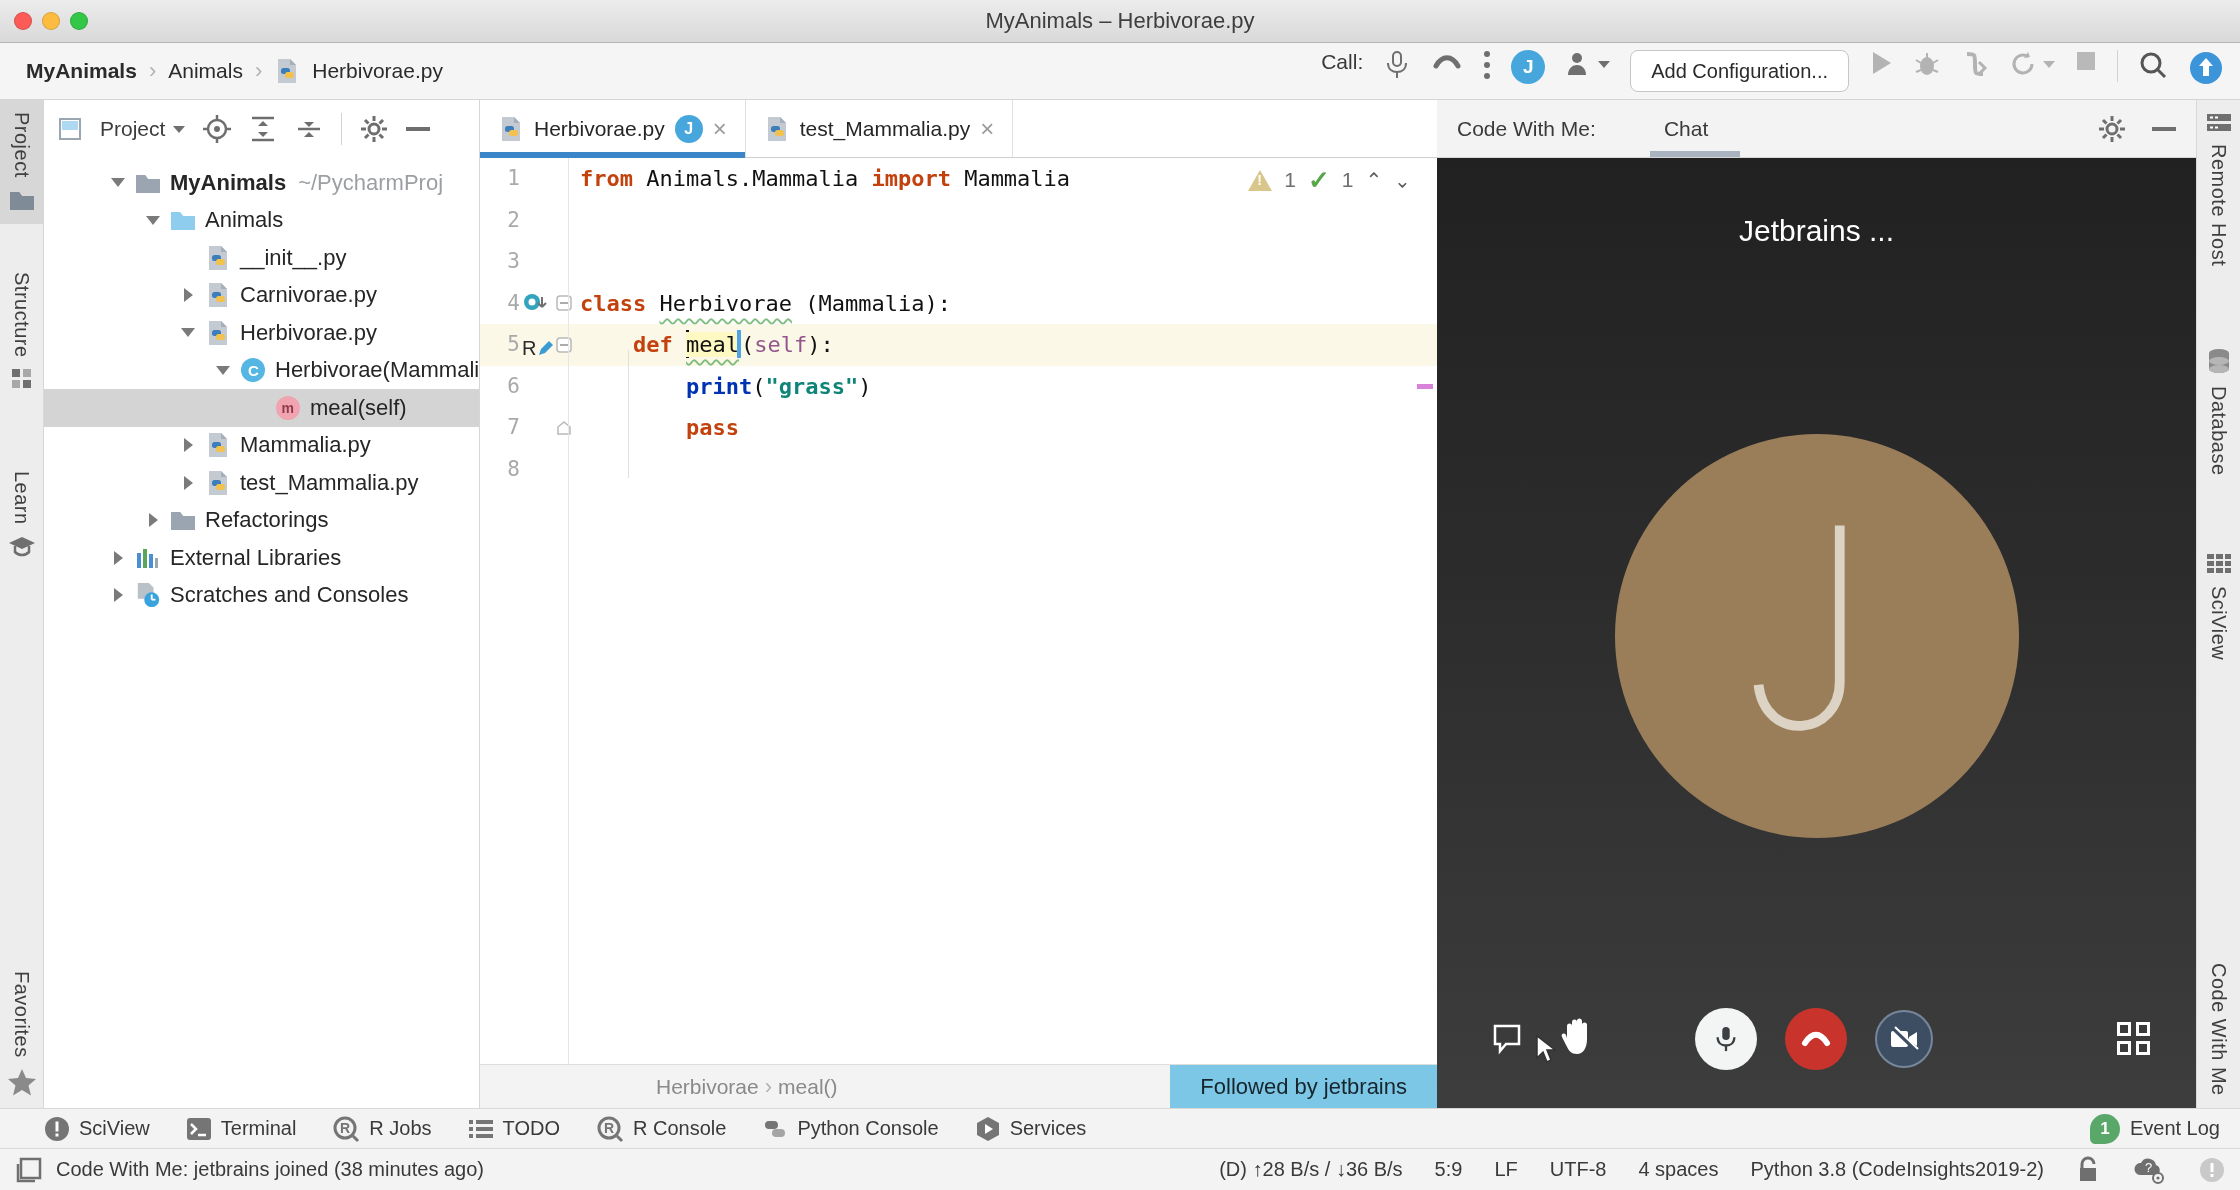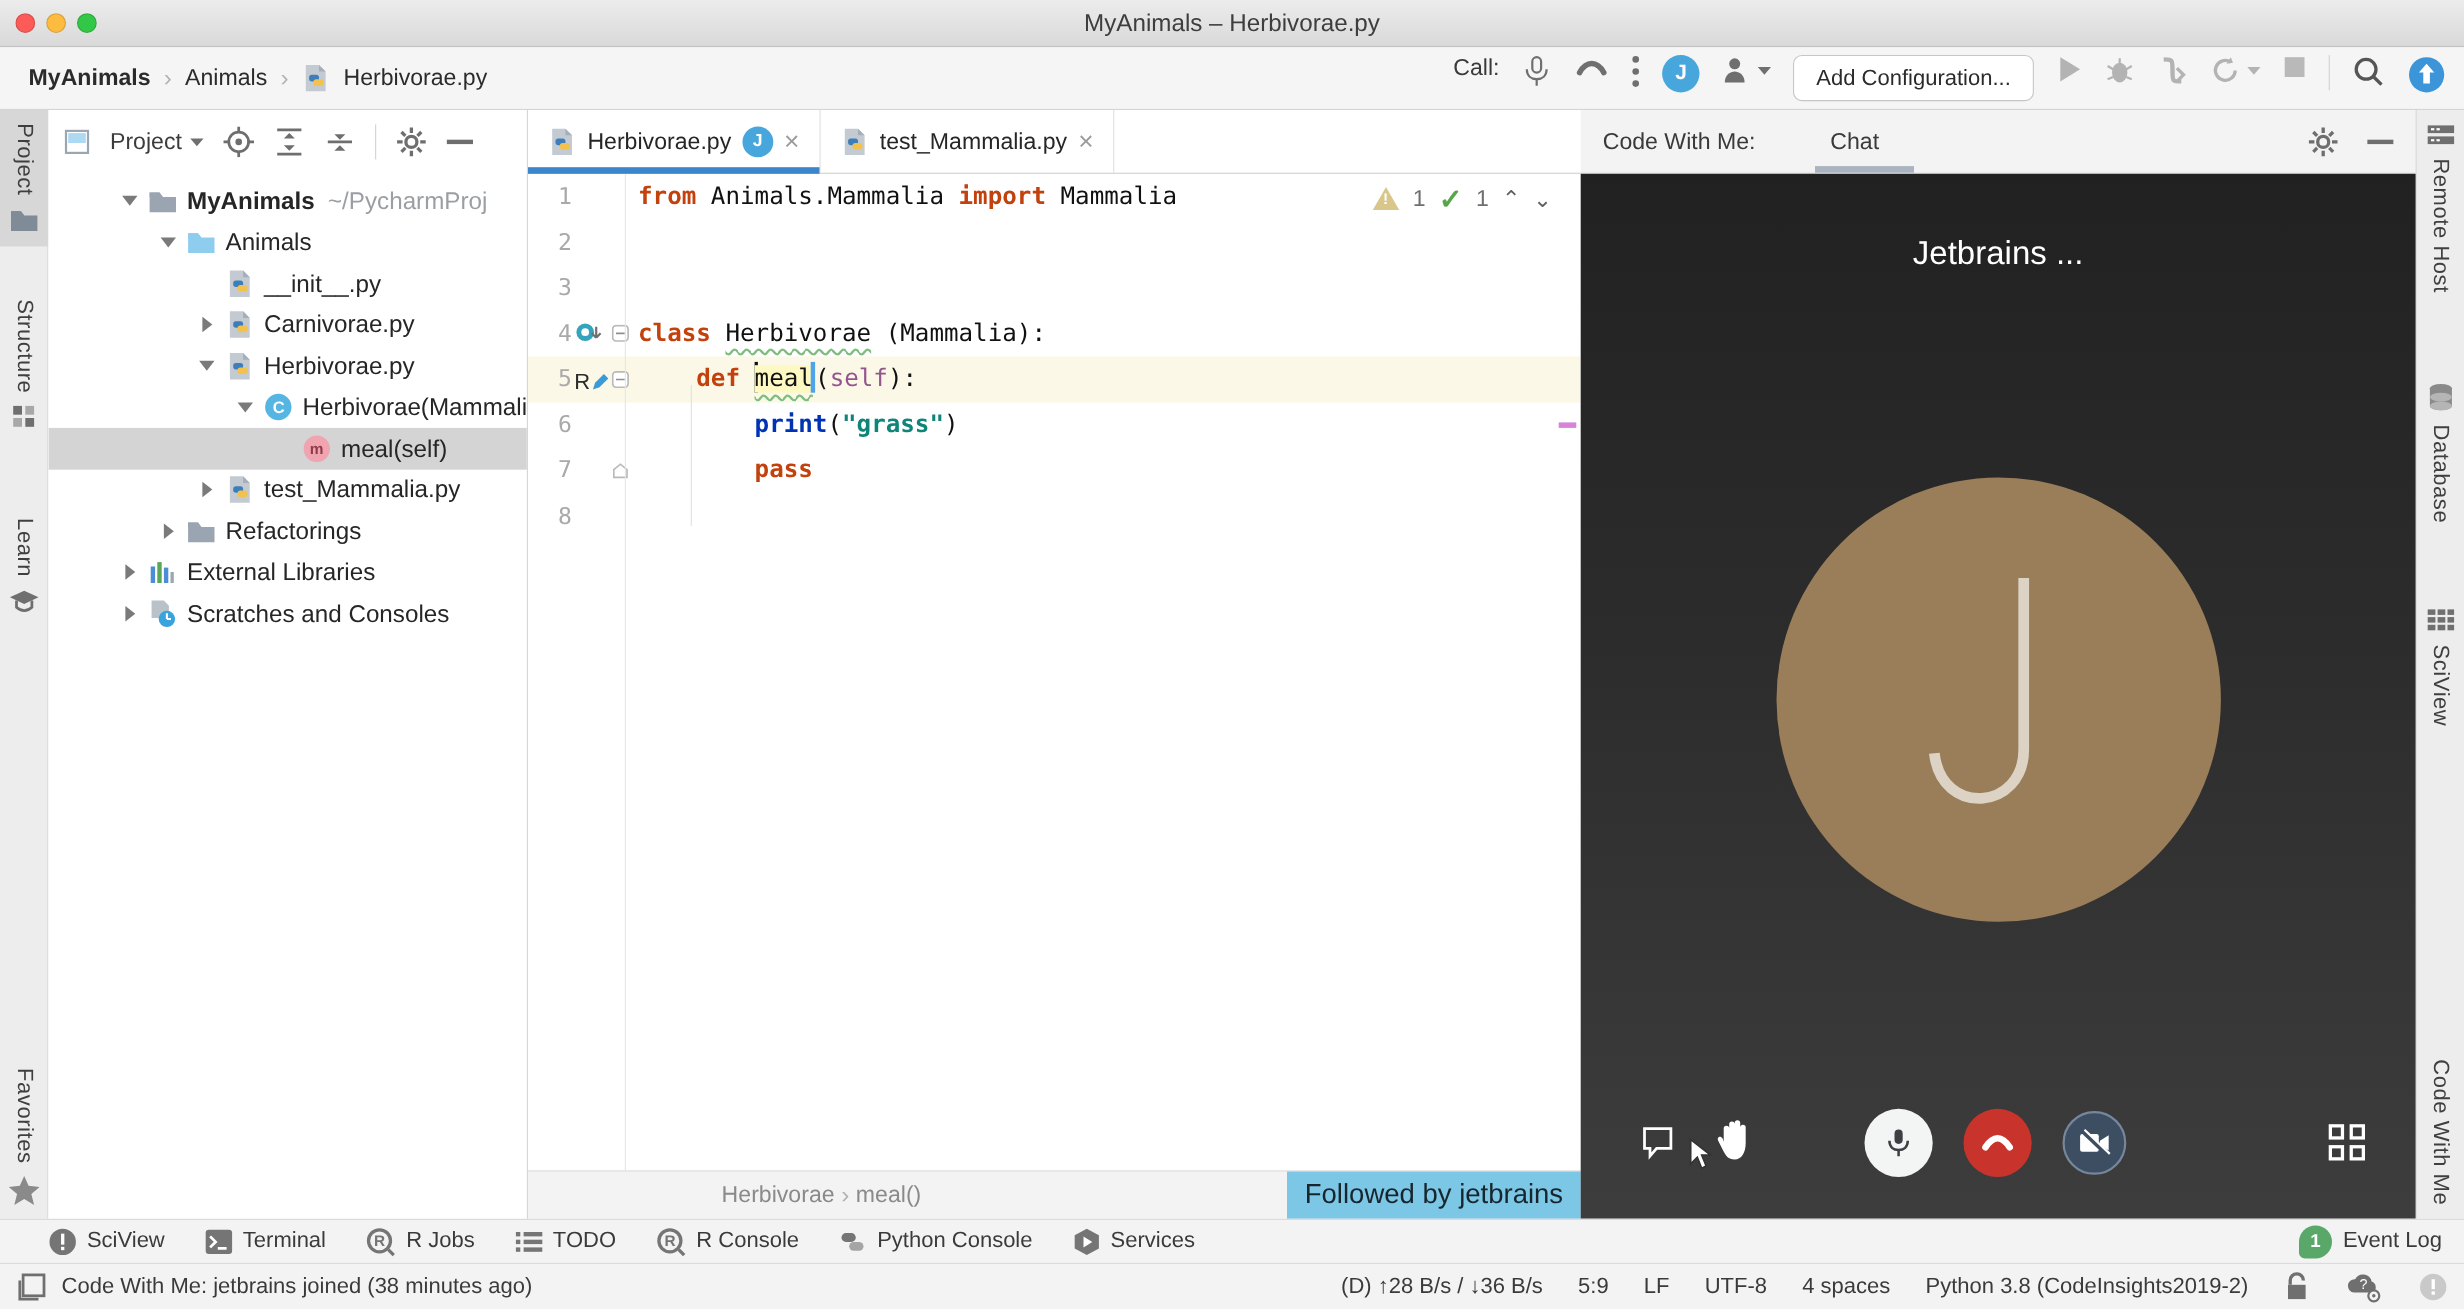--- a/index.html
+++ b/index.html
@@ -68,21 +68,21 @@
   .caret-black{display:inline-block;width:0;border-left:3px solid #111;height:28px;vertical-align:-6px;margin-right:-3px;}
   .caret-blue{display:inline-block;width:0;border-left:4px solid #4fa3e8;height:28px;vertical-align:-6px;margin-left:-2px;}
   .stripe-mark{position:absolute;right:4px;width:16px;height:5px;background:#d982d9;}
   .inspections{position:absolute;top:10px;right:26px;display:flex;align-items:center;gap:12px;font-family:"Liberation Sans",sans-serif;font-size:21px;color:#6f6f6f;}
   .warn-tri{width:0;height:0;border-left:12px solid transparent;border-right:12px solid transparent;border-bottom:21px solid #d8c68b;position:relative;}
   .warn-tri::after{content:"!";position:absolute;left:-3px;top:2px;color:#fff;font-size:14px;font-weight:bold;}
   .ok-check{color:#57a64a;font-size:26px;font-weight:bold;line-height:20px;}
   .insp-chev{color:#5f5f5f;font-size:20px;}
   .ed-breadcrumbs{height:44px;flex:none;background:#f3f3f3;border-top:1px solid #ddd;display:flex;align-items:center;font-size:21px;color:#8a8a8a;box-sizing:border-box;}
   .ed-breadcrumbs .bc{padding:0 6px;}
-  .followed-badge{margin-left:auto;height:100%;background:#7cc6e6;color:#17252d;display:flex;align-items:center;padding:0 16px;font-size:25px;}
+  .followed-badge{margin-left:auto;height:100%;background:#7cc6e6;color:#17252d;display:flex;align-items:center;padding:0 30px;font-size:22px;}
   
   .call-panel{width:759px;display:flex;flex-direction:column;box-sizing:border-box;}
   .call-header{height:58px;flex:none;background:#f3f3f3;border-bottom:1px solid #d6d6d6;display:flex;align-items:center;font-size:21px;color:#3a3a3a;padding:0 20px;box-sizing:border-box;}
   .chat-tab{margin-left:64px;position:relative;padding:0 4px;height:100%;display:flex;align-items:center;}
   .chat-tab::after{content:"";position:absolute;left:-10px;width:90px;bottom:0;height:6px;background:#aab4c0;}
   .call-header-icons{margin-left:auto;display:flex;align-items:center;gap:26px;}
   .video{flex:1;position:relative;background:linear-gradient(180deg,#212121 0%,#2c2c2c 45%,#3d3d3d 100%);overflow:hidden;}
   .participant{position:absolute;top:56px;left:0;right:0;text-align:center;color:#fff;font-size:30px;}
   .big-avatar{position:absolute;left:50%;top:276px;transform:translateX(-50%);width:404px;height:404px;border-radius:50%;background:#9a7e59;display:flex;align-items:center;justify-content:center;}
   .controls{position:absolute;left:0;right:0;bottom:36px;height:64px;}
@@ -404,20 +404,34 @@
               <span class="chev right"></span>
             </span>
             <span class="tr-icon">
               <svg width="26" height="28" viewBox="0 0 26 28">
                 <path d="M4 2 h12 l6 6 v18 H4 Z" fill="#c3cad1"></path>
                 <path d="M16 2 l6 6 h-6 Z" fill="#a6afb8"></path>
                 <rect x="7" y="11" width="9" height="6" rx="2.5" fill="#3c7ebb"></rect>
                 <rect x="11" y="15" width="9" height="6" rx="2.5" fill="#f2c14e"></rect>
               </svg>
             </span>
+            <span style="">Mammalia.py</span>
+          </div>
+          <div class="tree-row" style="padding-left: 127px;">
+            <span class="tr-chevron">
+              <span class="chev right"></span>
+            </span>
+            <span class="tr-icon">
+              <svg width="26" height="28" viewBox="0 0 26 28">
+                <path d="M4 2 h12 l6 6 v18 H4 Z" fill="#c3cad1"></path>
+                <path d="M16 2 l6 6 h-6 Z" fill="#a6afb8"></path>
+                <rect x="7" y="11" width="9" height="6" rx="2.5" fill="#3c7ebb"></rect>
+                <rect x="11" y="15" width="9" height="6" rx="2.5" fill="#f2c14e"></rect>
+              </svg>
+            </span>
             <span style="">test_Mammalia.py</span>
           </div>
           <div class="tree-row" style="padding-left: 92px;">
             <span class="tr-chevron">
               <span class="chev right"></span>
             </span>
             <span class="tr-icon">
               <svg width="26" height="24" viewBox="0 0 26 24">
                 <path d="M1 4 h9 l3 4 h12 v14 H1 Z" fill="#9aa5b1"></path>
                 <path d="M1 4 h9 l3 4 h-12 Z" fill="#9aa5b1"></path>

